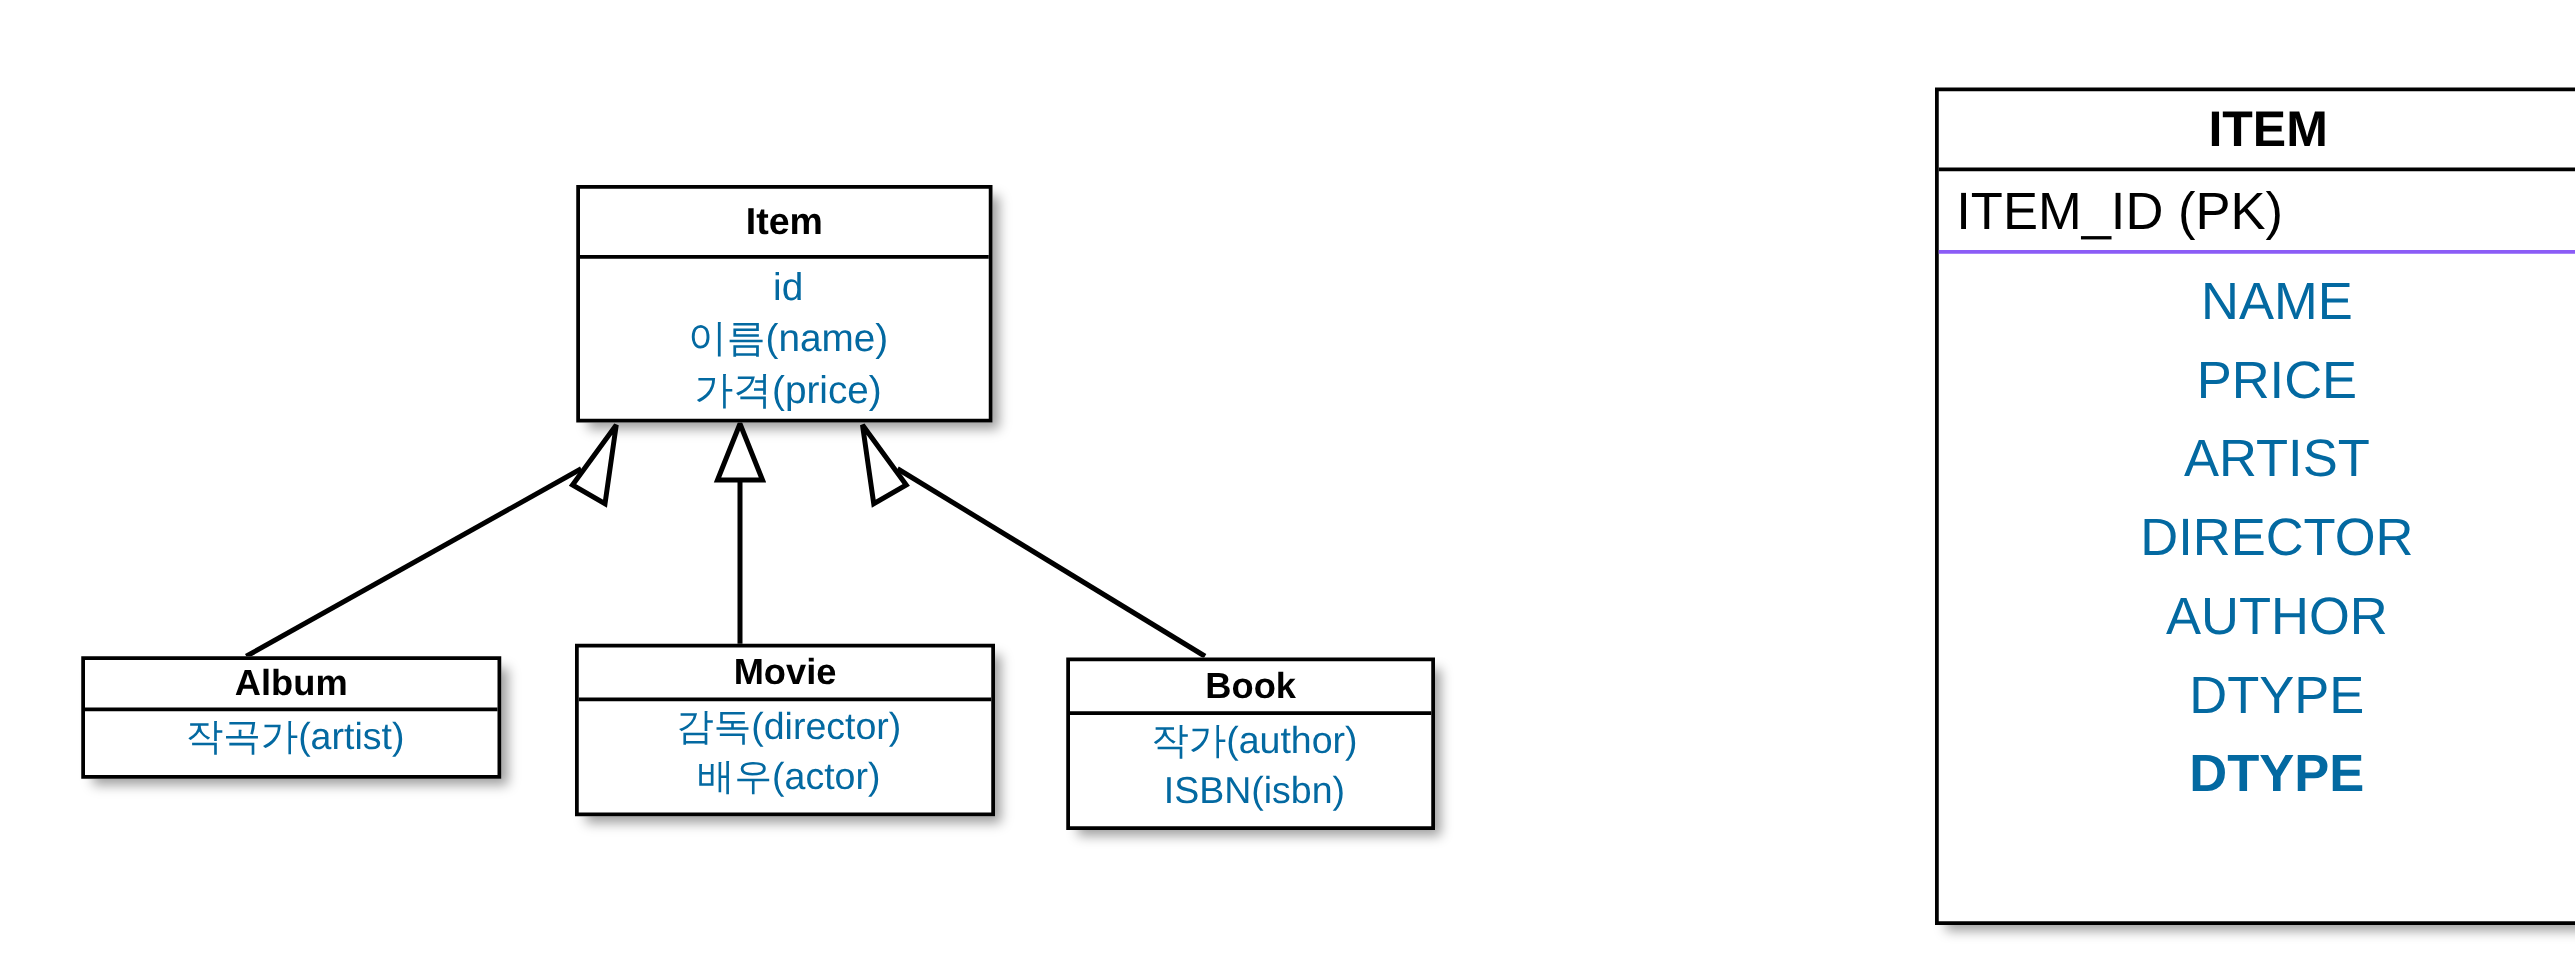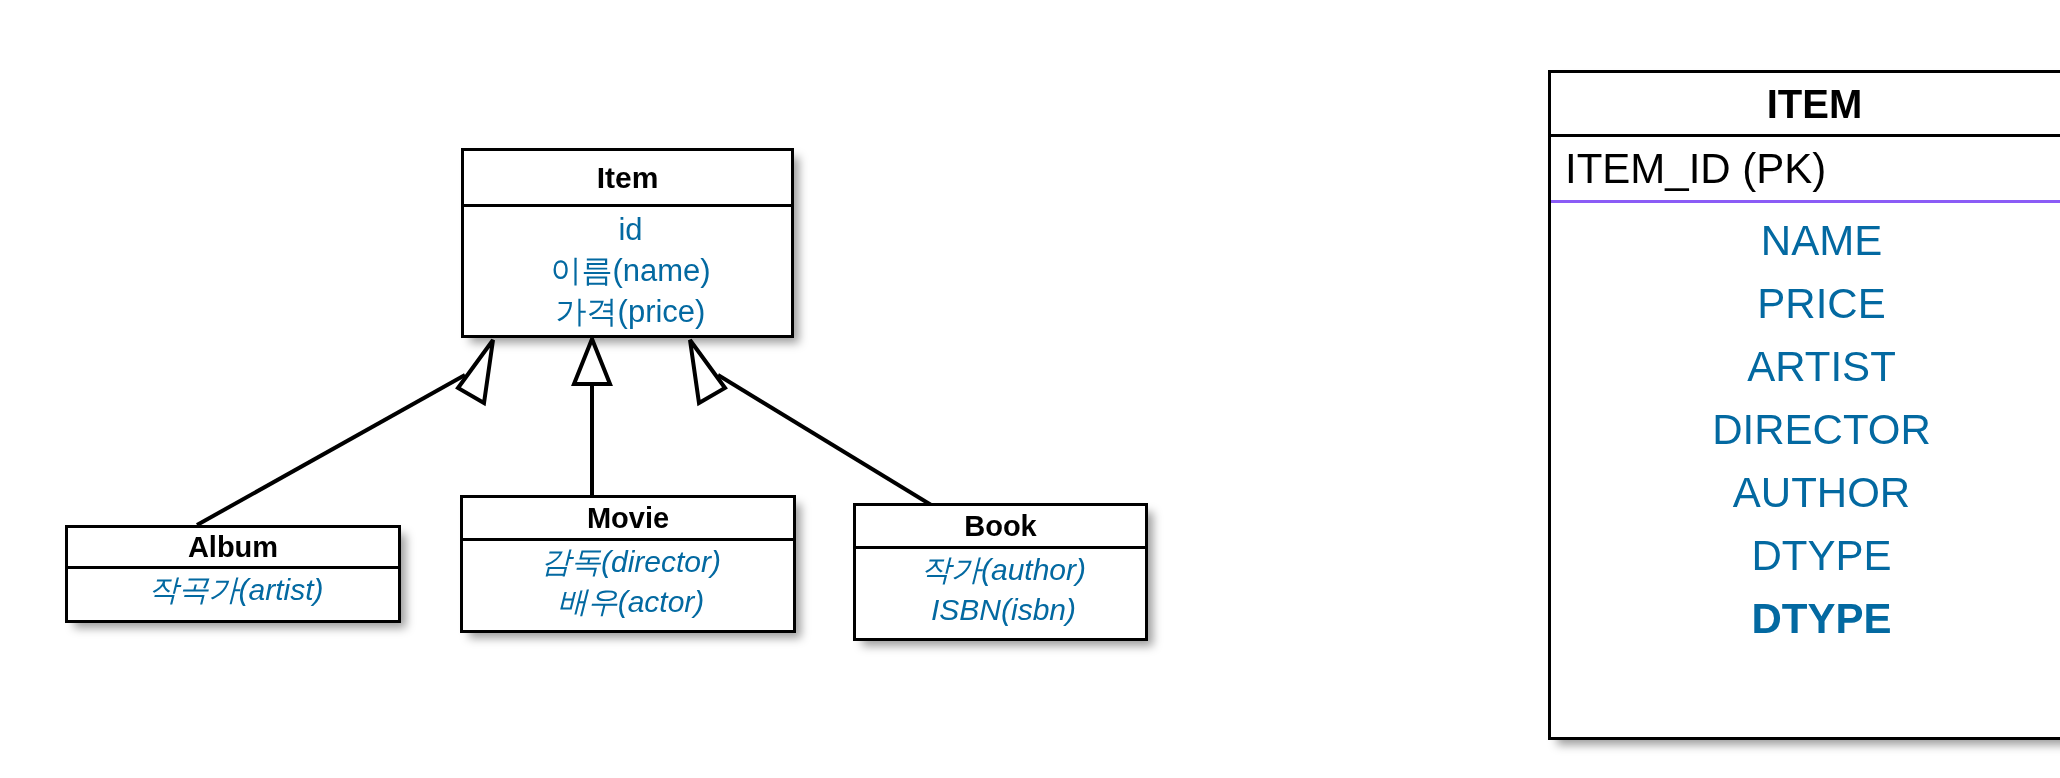--- a/index.html
+++ b/index.html
@@ -75,42 +75,42 @@
     font-size: 31px;
     line-height: 41px;
     height: 41px;
   }
 
   
   .sub-box .uml-title {
     height: 48px;
     font-size: 29px;
   }
-  .sub-box .uml-attrs { padding: 1px 0 16px 6px; font-style: italic; }
+  .sub-box .uml-attrs { padding: 1px 0 16px 6px; }
   .sub-box .uml-attr {
     font-size: 30px;
     line-height: 40px;
     height: 40px;
   }
 
   #album-box {
     left: 29px;
     top: 525px;
     width: 336px;
     height: 98px;
   }
   #movie-box {
     left: 424px;
-    top: 495px;
+    top: 515px;
     width: 336px;
     height: 138px;
   }
   #book-box {
     left: 817px;
-    top: 503px;
+    top: 526px;
     width: 295px;
     height: 138px;
   }
 
   
   #item-table {
     left: 1512px;
     top: 70px;
     width: 533px;
     height: 670px;

